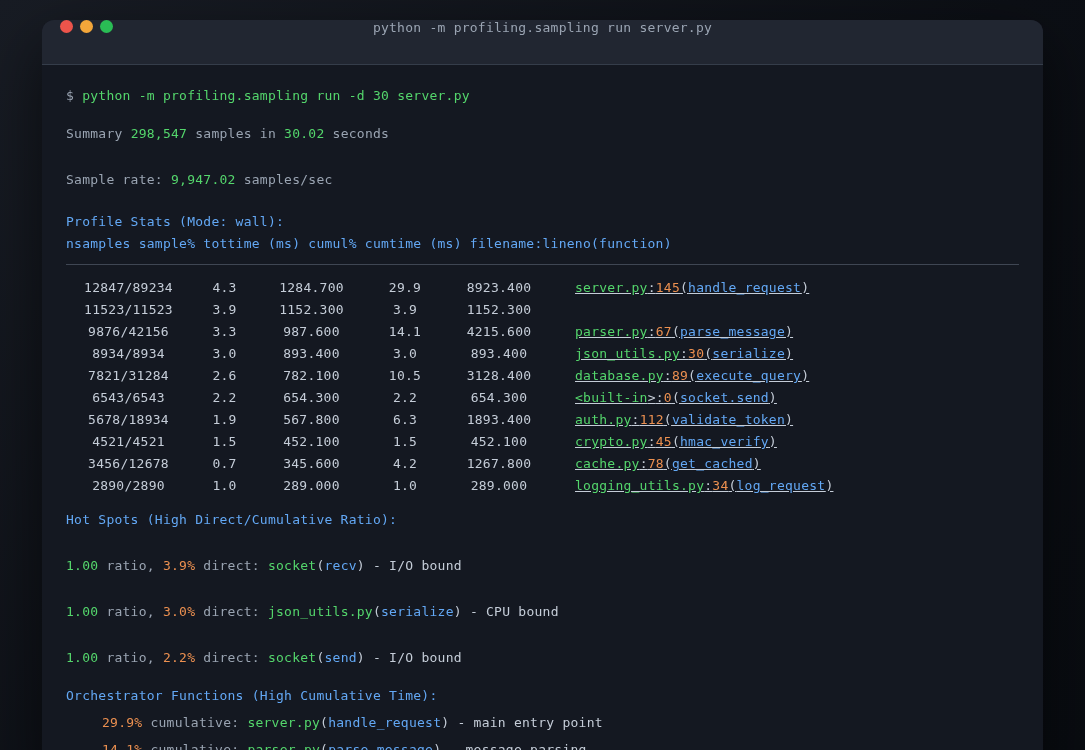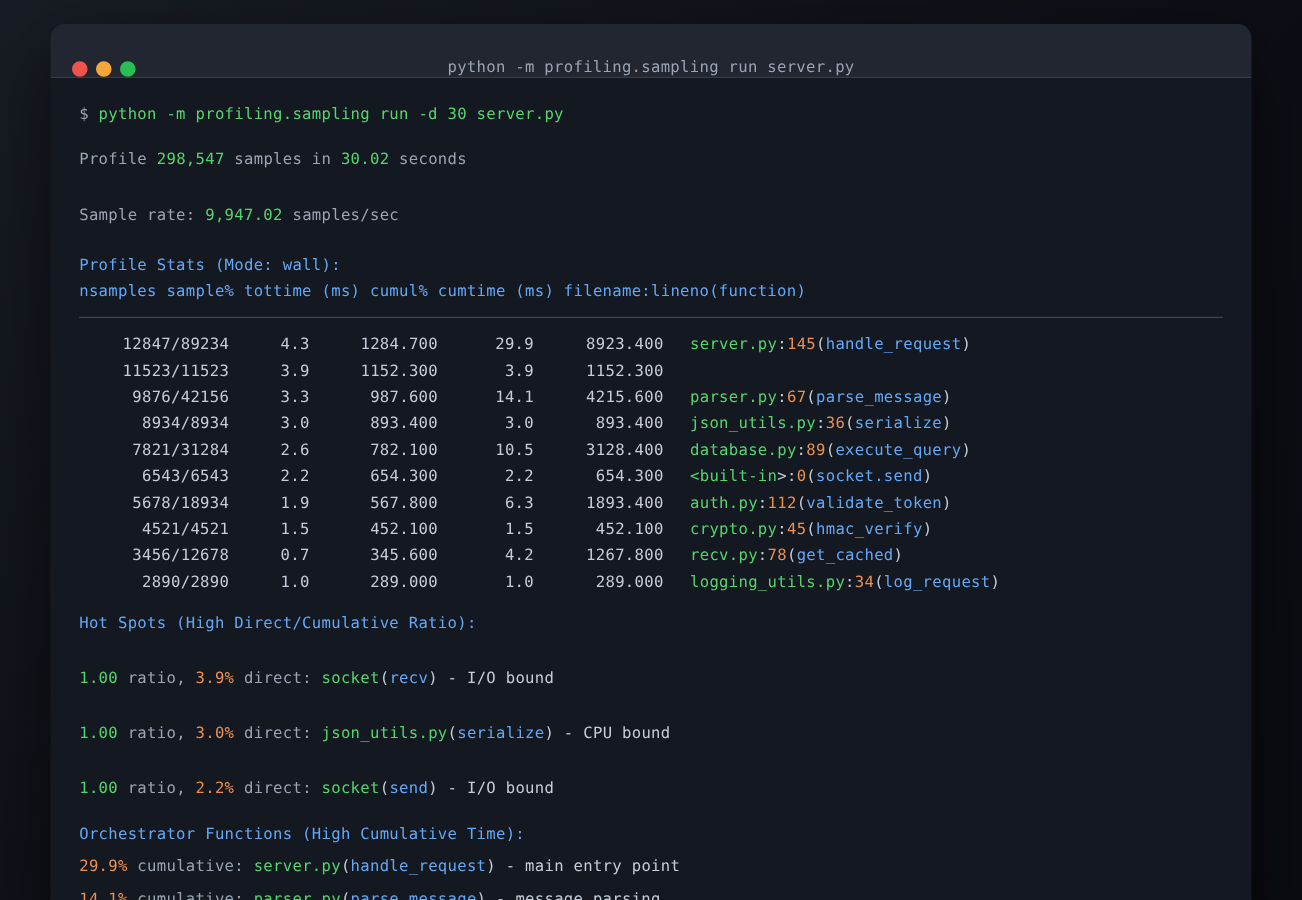--- a/index.html
+++ b/index.html
@@ -9,21 +9,21 @@
     font-family: "DejaVu Sans Mono", "Liberation Mono", monospace;
   }
   .window {
     position:absolute; left:42px; top:20px; width:1001px; height:760px;
     background:#141821; border-radius:12px 12px 0 0;
     box-shadow: 0 24px 64px rgba(0,0,0,.55);
     overflow:hidden;
   }
   .titlebar {
     height:45px; background:#212631; border-bottom:1px solid #353d4a;
-    display:flex; align-items:flex-end; position:relative; padding:0 18px;
+    display:flex; align-items:flex-start; position:relative; padding:0 18px;
   }
   .lights { display:flex; gap:7px; z-index:2; }
   .light { width:13px; height:13px; border-radius:50%; display:inline-block; cursor:pointer; }
   .light.red    { background:#ed544b; }
   .light.yellow { background:#f3a63a; }
   .light.green  { background:#2abd55; }
   .titlebar .title {
     position:absolute; left:0; right:0; text-align:center;
     color:#9aa4b2; font-size:13px; letter-spacing:.25px;
   }
@@ -32,53 +32,53 @@
     color:#c5cdd8; letter-spacing:.25px;
   }
   .line { min-height:22px; }
   .gy { color:#9aa4b2; }
   .wh { color:#c5cdd8; }
   .gn { color:#54d66c; }
   .bl { color:#63a8f5; }
   .or { color:#ec9050; }
   .b  { font-weight:normal; }
   .m6  { margin-top:24px; }
-  .m5  { margin-top:5px; }
+  .m5  { margin-top:5px;margin-left:36px; }
   .m12 { margin-top:12px; }
   .m16 { margin-top:16px; }
   .m20 { margin-top:20px; }
   .m25 { margin-top:25px; }
   .divider { height:1px; background:#3f4653; margin:9px 0 12px; }
   .trow { display:flex; height:22px; }
-  .trow .c  { text-align:right; white-space:nowrap; }
+  .trow .c  { text-align:center; white-space:nowrap; }
   .c1 { width:125px; }
   .c2 { width:67px; }
   .c3 { width:107px; }
   .c4 { width:80px; }
   .c5 { width:108px; }
-  .c6 { margin-left:22px; text-align:left; white-space:nowrap; }
+  .c6 { margin-left:22px; text-align:left; white-space:nowrap;text-decoration:underline; }
 </style>
 </head>
 <body>
 
 <div class="window">
   <div class="titlebar">
     <div class="lights">
       <span class="light red"></span>
       <span class="light yellow"></span>
       <span class="light green"></span>
     </div>
     <div class="title">python -m profiling.sampling run server.py</div>
   </div>
 
   <div class="term">
 
     <div class="line"><span class="gy">$</span> <span class="gn b">python -m profiling.sampling run -d 30 server.py</span></div>
 
-    <div class="line m16"><span class="gy">Profile</span> <span class="gn b">298,547</span> <span class="gy">samples in</span> <span class="gn b">30.02</span> <span class="gy">seconds</span></div>
+    <div class="line m16"><span class="gy">Summary</span> <span class="gn b">298,547</span> <span class="gy">samples in</span> <span class="gn b">30.02</span> <span class="gy">seconds</span></div>
 
     <div class="line m6"><span class="gy">Sample rate:</span> <span class="gn b">9,947.02</span> <span class="gy">samples/sec</span></div>
 
 
     <div class="line m20 bl b">Profile Stats (Mode: wall):</div>
     <div class="line bl b">nsamples sample% tottime (ms) cumul% cumtime (ms) filename:lineno(function)</div>
     <div class="divider"></div>
 
     <div class="trow">
         <span class="c c1">12847/89234</span>
@@ -105,21 +105,21 @@
         <span class="c c5">4215.600</span>
         <span class="c6"><span class="gn">parser.py</span><span class="wh"></span><span class="wh">:</span><span class="or">67</span><span class="wh">(</span><span class="bl">parse_message</span><span class="wh">)</span></span>
       </div>
 
     <div class="trow">
         <span class="c c1">8934/8934</span>
         <span class="c c2">3.0</span>
         <span class="c c3">893.400</span>
         <span class="c c4">3.0</span>
         <span class="c c5">893.400</span>
-        <span class="c6"><span class="gn">json_utils.py</span><span class="wh"></span><span class="wh">:</span><span class="or">36</span><span class="wh">(</span><span class="bl">serialize</span><span class="wh">)</span></span>
+        <span class="c6"><span class="gn">json_utils.py</span><span class="wh"></span><span class="wh">:</span><span class="or">30</span><span class="wh">(</span><span class="bl">serialize</span><span class="wh">)</span></span>
       </div>
 
     <div class="trow">
         <span class="c c1">7821/31284</span>
         <span class="c c2">2.6</span>
         <span class="c c3">782.100</span>
         <span class="c c4">10.5</span>
         <span class="c c5">3128.400</span>
         <span class="c6"><span class="gn">database.py</span><span class="wh"></span><span class="wh">:</span><span class="or">89</span><span class="wh">(</span><span class="bl">execute_query</span><span class="wh">)</span></span>
       </div>
@@ -150,21 +150,21 @@
         <span class="c c5">452.100</span>
         <span class="c6"><span class="gn">crypto.py</span><span class="wh"></span><span class="wh">:</span><span class="or">45</span><span class="wh">(</span><span class="bl">hmac_verify</span><span class="wh">)</span></span>
       </div>
 
     <div class="trow">
         <span class="c c1">3456/12678</span>
         <span class="c c2">0.7</span>
         <span class="c c3">345.600</span>
         <span class="c c4">4.2</span>
         <span class="c c5">1267.800</span>
-        <span class="c6"><span class="gn">recv.py</span><span class="wh"></span><span class="wh">:</span><span class="or">78</span><span class="wh">(</span><span class="bl">get_cached</span><span class="wh">)</span></span>
+        <span class="c6"><span class="gn">cache.py</span><span class="wh"></span><span class="wh">:</span><span class="or">78</span><span class="wh">(</span><span class="bl">get_cached</span><span class="wh">)</span></span>
       </div>
 
     <div class="trow">
         <span class="c c1">2890/2890</span>
         <span class="c c2">1.0</span>
         <span class="c c3">289.000</span>
         <span class="c c4">1.0</span>
         <span class="c c5">289.000</span>
         <span class="c6"><span class="gn">logging_utils.py</span><span class="wh"></span><span class="wh">:</span><span class="or">34</span><span class="wh">(</span><span class="bl">log_request</span><span class="wh">)</span></span>
       </div>

